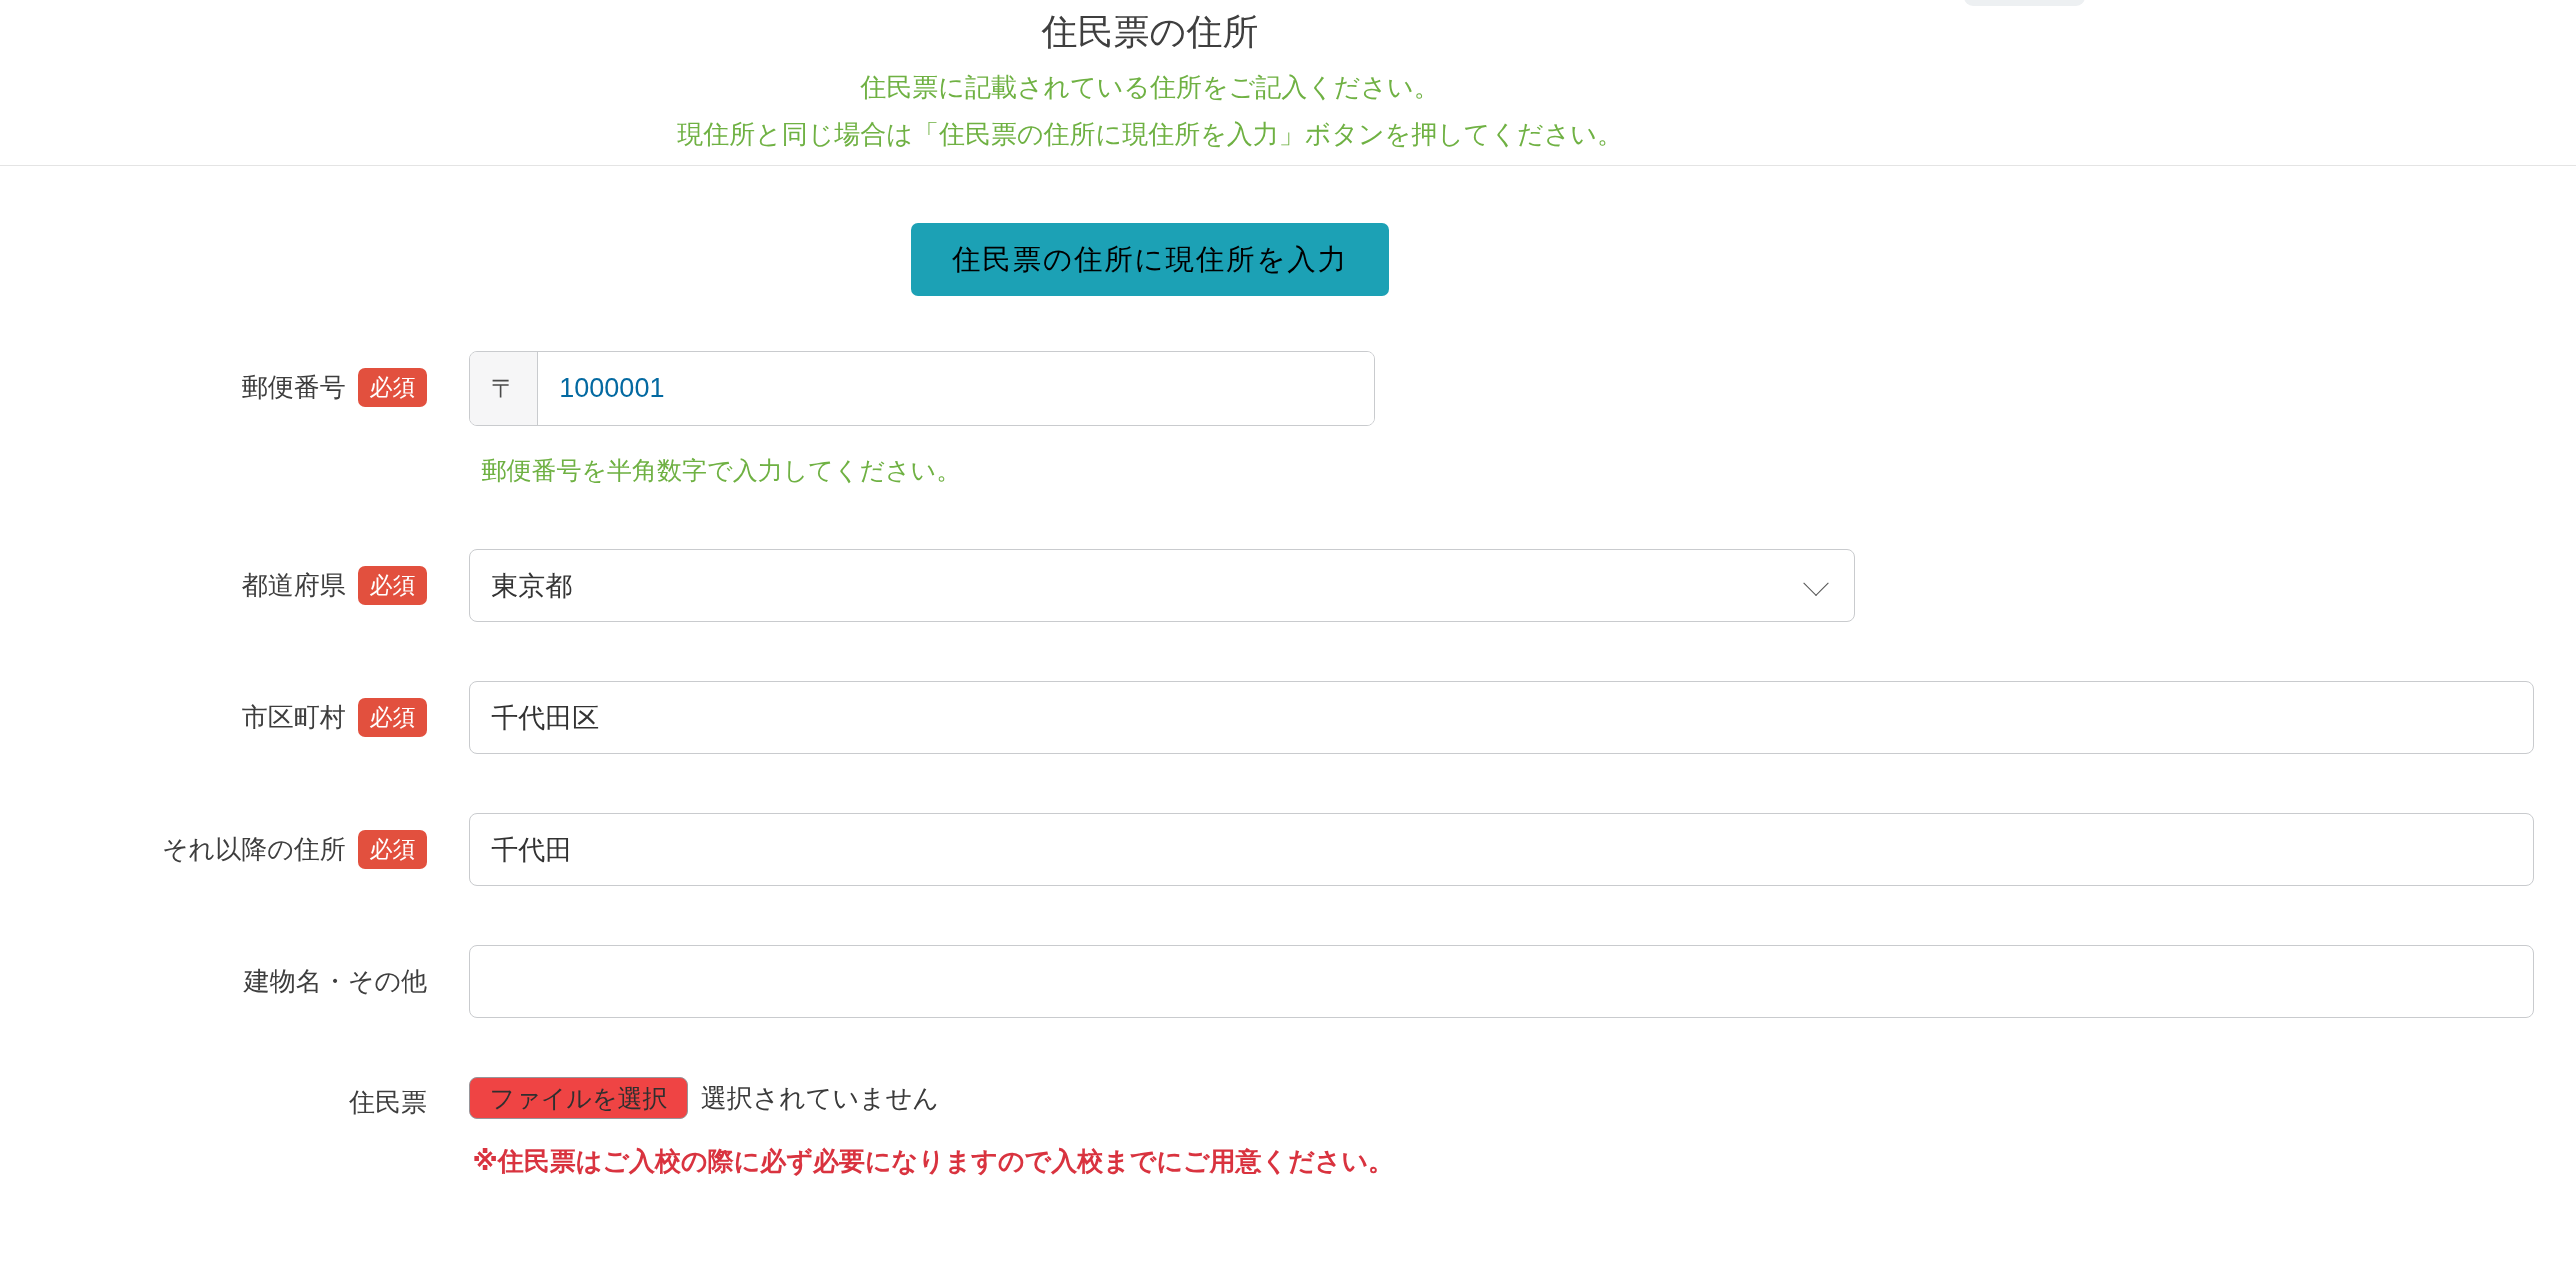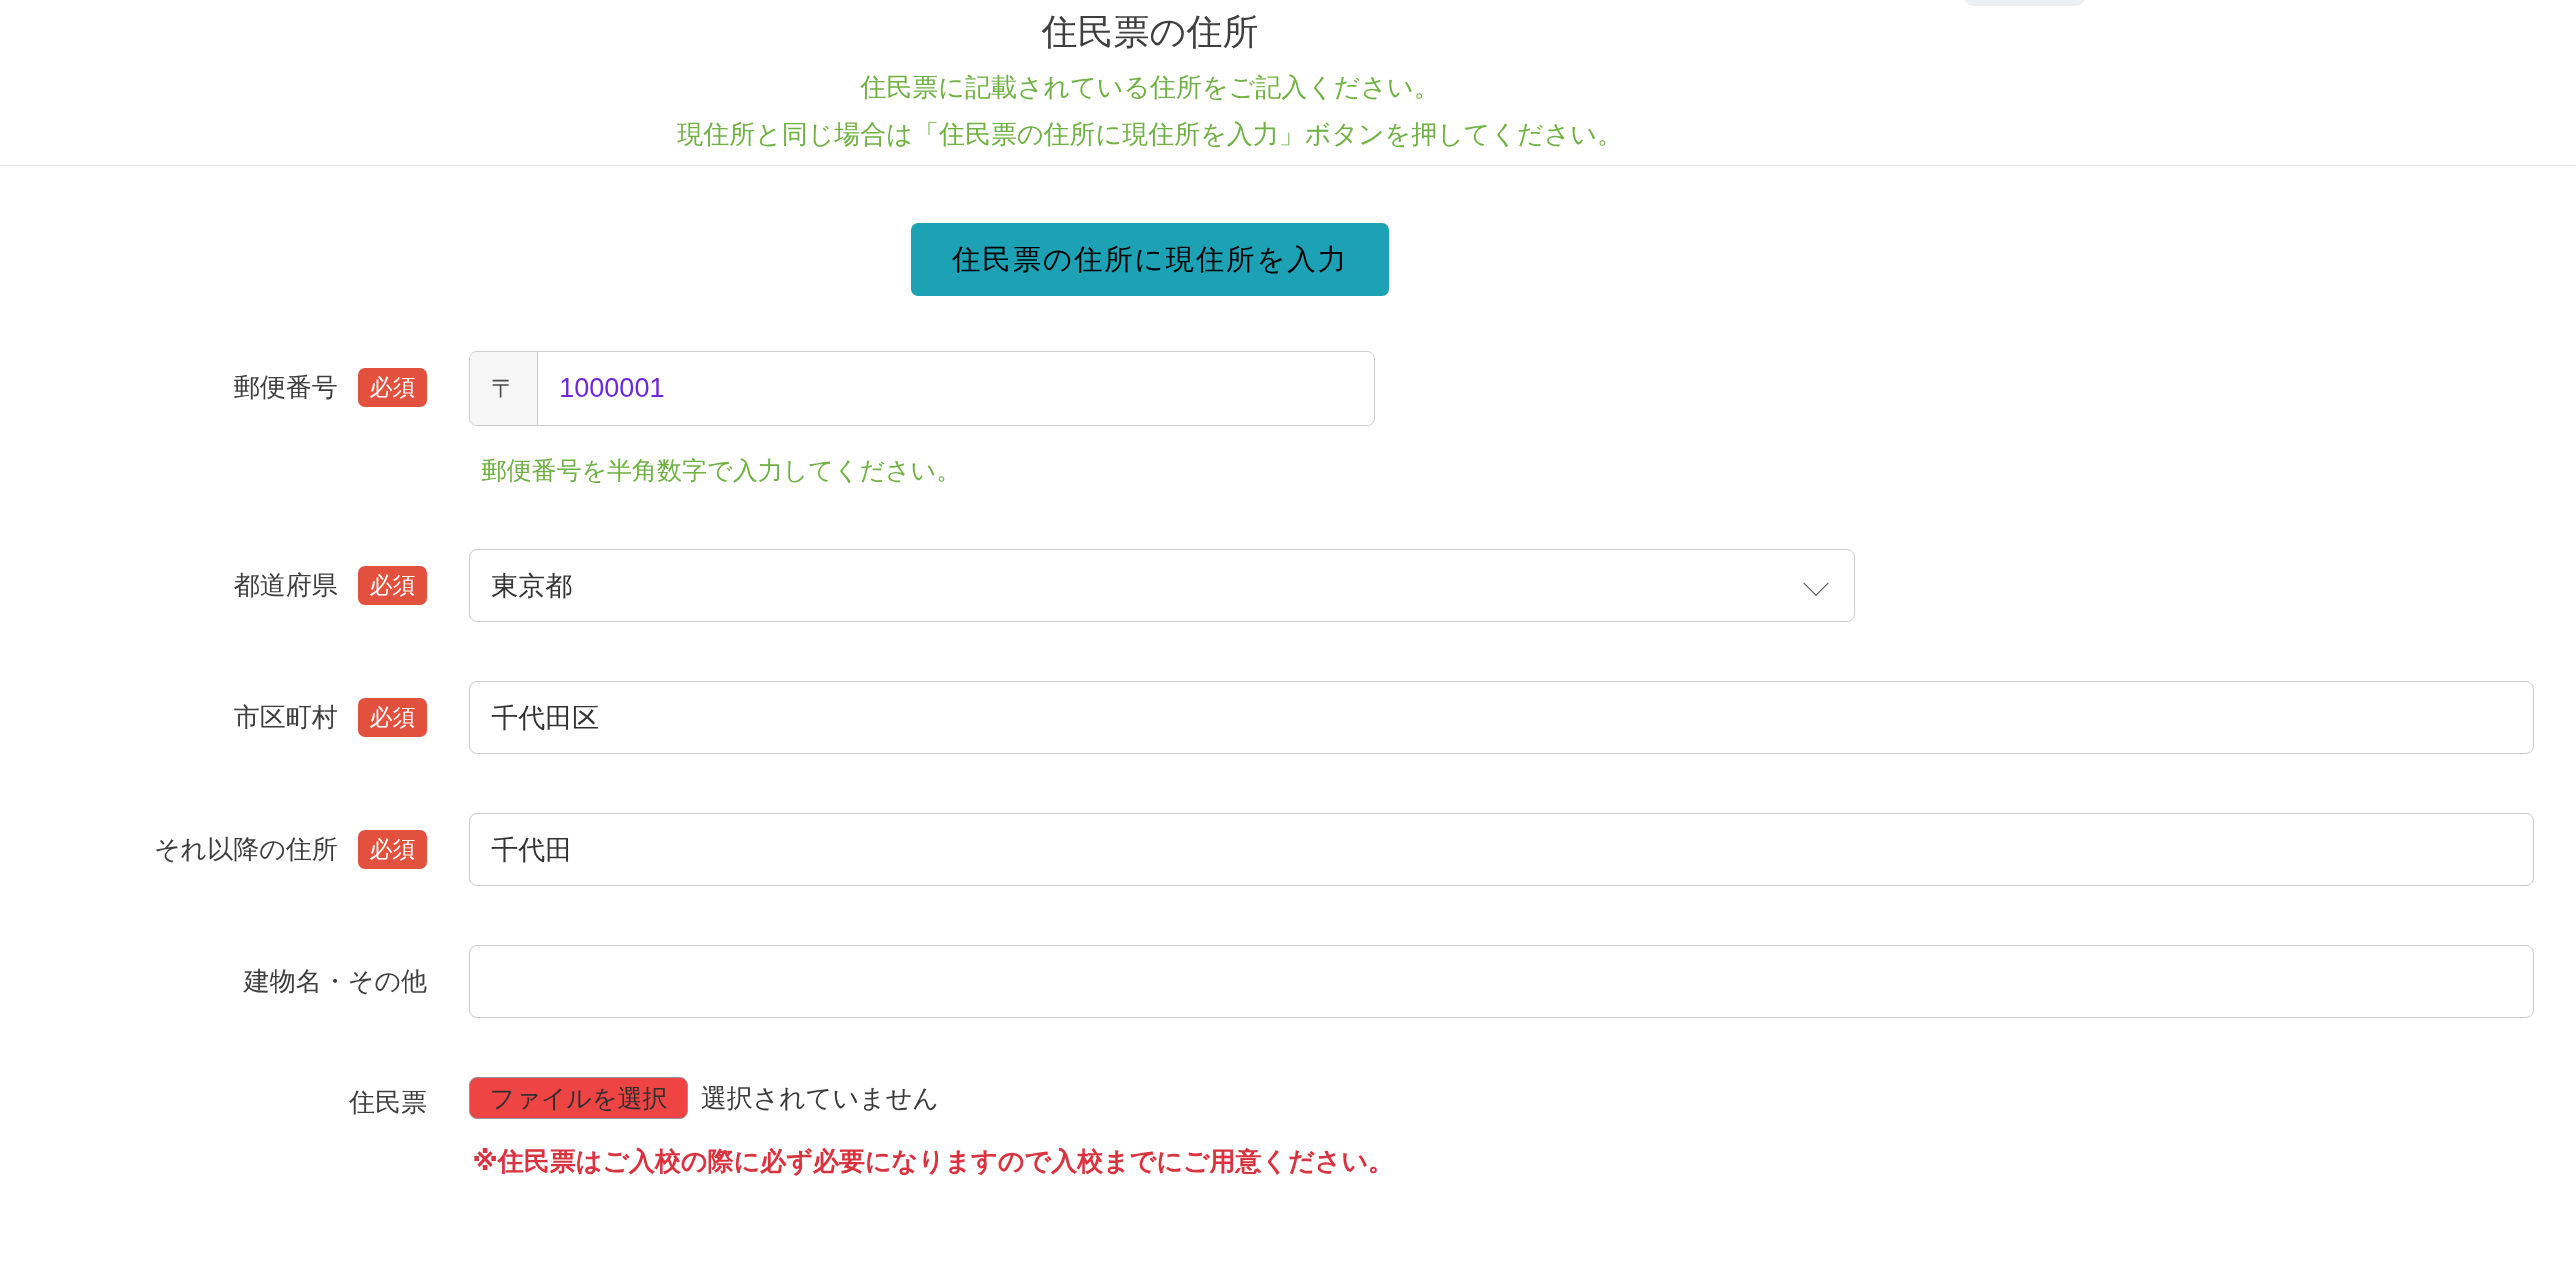--- a/index.html
+++ b/index.html
@@ -20,38 +20,38 @@
   
   .form-main { padding-top:57px; }
 
   .button-row { width:2300px; display:flex; justify-content:center; margin-bottom:55px; }
   .teal-button { height:73px; padding:0 41px; border:none; border-radius:7px;
     background:#1ca1b5; color:#000000; font-size:28.5px; letter-spacing:1.8px; cursor:pointer;
     font-family:inherit; display:inline-flex; align-items:center; }
 
   .form-row { display:flex; align-items:flex-start; margin-bottom:59px; }
   .label-cell { width:427px; display:flex; justify-content:flex-end; align-items:center;
-    gap:20px; height:73px; }
+    gap:12px; height:73px; }
   .label-cell.short { height:50px; }
   .field-label { font-size:26px; color:#3e3e3e; white-space:nowrap; }
   .req-badge { background:#e2503e; color:#ffffff; font-size:23px; line-height:1;
     padding:8px 11.6px; border-radius:7.1px; white-space:nowrap; }
   .control-cell { margin-left:42px; }
 
   .text-input, .select-input {
     height:73px; border:1.8px solid #c9cbce; border-radius:8px; background:#fff;
     font-size:27px; color:#333; padding:0 21.3px; font-family:inherit; outline:none; }
   .wide { width:2065px; }
 
   
   .input-group { display:flex; width:906px; height:75px; border:1.8px solid #c9cbce;
     border-radius:8px; overflow:hidden; background:#fff; }
   .input-prefix { width:68px; background:#f6f6f7; border-right:1.8px solid #c9cbce;
     display:flex; align-items:center; justify-content:center; font-size:25px; color:#4a4a4a; }
-  .input-group input { flex:1; border:none; outline:none; font-size:27px; color:#6d28d9;
+  .input-group input { flex:1; border:none; outline:none; font-size:27px; color:#0369a1;
     padding:0 21.3px; font-family:inherit; }
 
   
   .select-wrap { position:relative; width:1386px; }
   .select-input { width:100%; -webkit-appearance:none; appearance:none; background:#fff; }
   .chevron { position:absolute; right:30px; top:50%; width:18px; height:18px;
     border-left:1.8px solid #555; border-bottom:1.8px solid #555;
     transform:translateY(-65%) rotate(-45deg); pointer-events:none; }
 
   .hint { font-size:25px; line-height:40px; color:#6fb143; padding-left:12.5px; }

